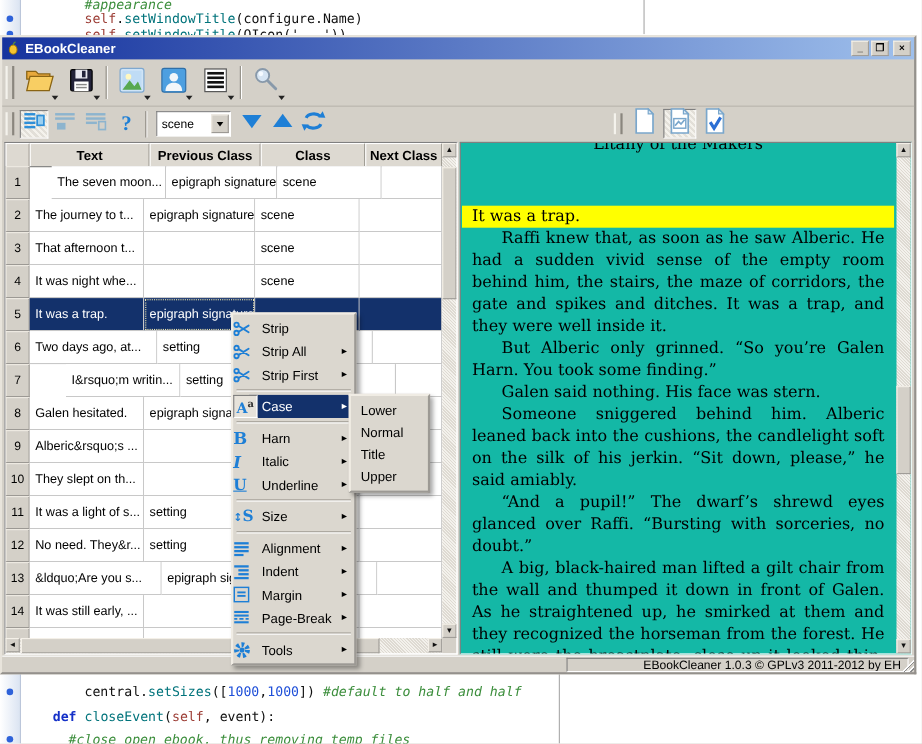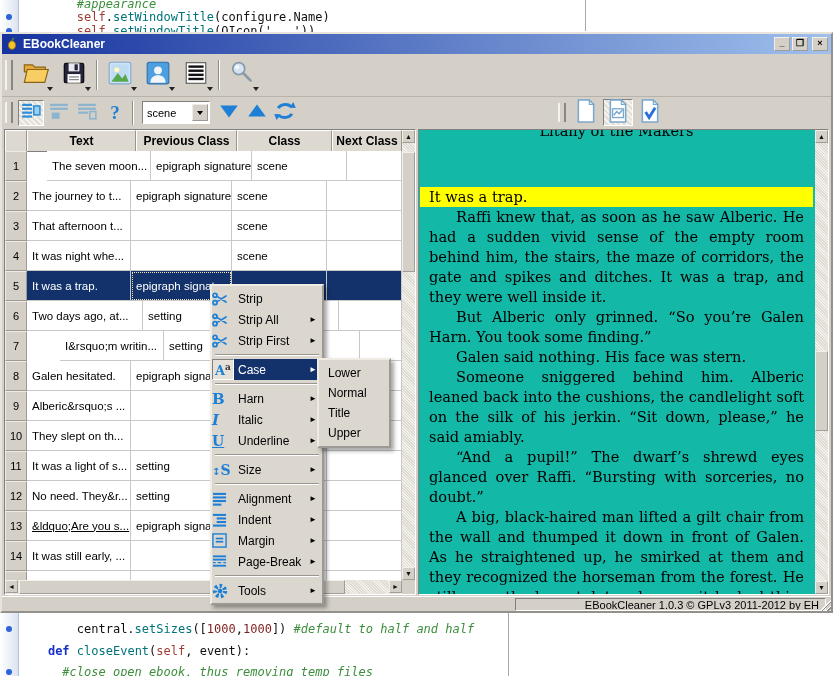--- a/index.html
+++ b/index.html
@@ -5,21 +5,21 @@
   html,body{margin:0;padding:0}
   body{width:838px;height:676px;position:relative;overflow:hidden;background:#fff;
        font-family:"Liberation Sans",sans-serif;-webkit-font-smoothing:none}
   
   .code-layer{position:absolute;inset:0;font-family:"DejaVu Sans Mono",monospace;font-size:12px;color:#101010}
   .gutter{position:absolute;left:0;width:18px;background:linear-gradient(to right,#ffffff,#dbe4f2);border-right:1px solid #b4c0d6}
   .bp-dot{position:absolute;width:6px;height:6px;border-radius:50%;background:#2E62D9;left:6px}
   .code-line{position:absolute;left:19px;white-space:pre}
   .tk-plain{color:#101010}.tk-comment{color:#3C8E3C;font-style:italic}
   .tk-keyword{color:#1430C8;font-weight:bold}.tk-method{color:#00737B}
-  .tk-self{color:#9C3C34}.tk-number{color:#7f1d1d}
+  .tk-self{color:#9C3C34}.tk-number{color:#1d4ed8}
   .vdiv{position:absolute;width:1px;background:#a8a8a8}
   
   #win{position:absolute;left:0;top:32px;width:833px;height:581px;background:#D4D0C8;
        border:2px outset #E8E4DC;box-sizing:border-box}
   #titlebar{height:20px;background:linear-gradient(to right,#16339E,#9FC0EC);display:flex;align-items:center;padding:0 3px}
   .tb-title{color:#fff;font-weight:bold;font-size:12px;margin-left:4px;flex:1;white-space:nowrap}
   .winbtn{width:16px;height:14px;background:#D4D0C8;border:1px outset #F4F0E8;box-sizing:border-box;
           font-size:9px;line-height:11px;text-align:center;font-weight:bold;color:#000;margin-left:2px}
   
   #tb1{height:42px;border-bottom:1px solid #b8b4ac;display:flex;align-items:center;padding-left:2px}
@@ -381,21 +381,21 @@
           </div>
           <div class="trow">
             <div class="rh">12</div>
             <div class="td" style="width: 104px;">No need. They&amp;r...</div>
             <div class="td" style="width: 101px;">setting</div>
             <div class="td" style="width: 95px;"></div>
             <div class="td" style="width: 72px; flex: 1 1 0%;"></div>
           </div>
           <div class="trow">
             <div class="rh">13</div>
-            <div class="td" style="width: 104px; text-decoration: underline;">&amp;ldquo;Are you s...</div>
+            <div class="td" style="width: 120px;">&amp;ldquo;Are you s...</div>
             <div class="td" style="width: 101px;">epigraph signature</div>
             <div class="td" style="width: 95px;"></div>
             <div class="td" style="width: 72px; flex: 1 1 0%;"></div>
           </div>
           <div class="trow">
             <div class="rh">14</div>
             <div class="td" style="width: 104px;">It was still early, ...</div>
             <div class="td" style="width: 101px;"></div>
             <div class="td" style="width: 95px;"></div>
             <div class="td" style="width: 72px; flex: 1 1 0%;"></div>

